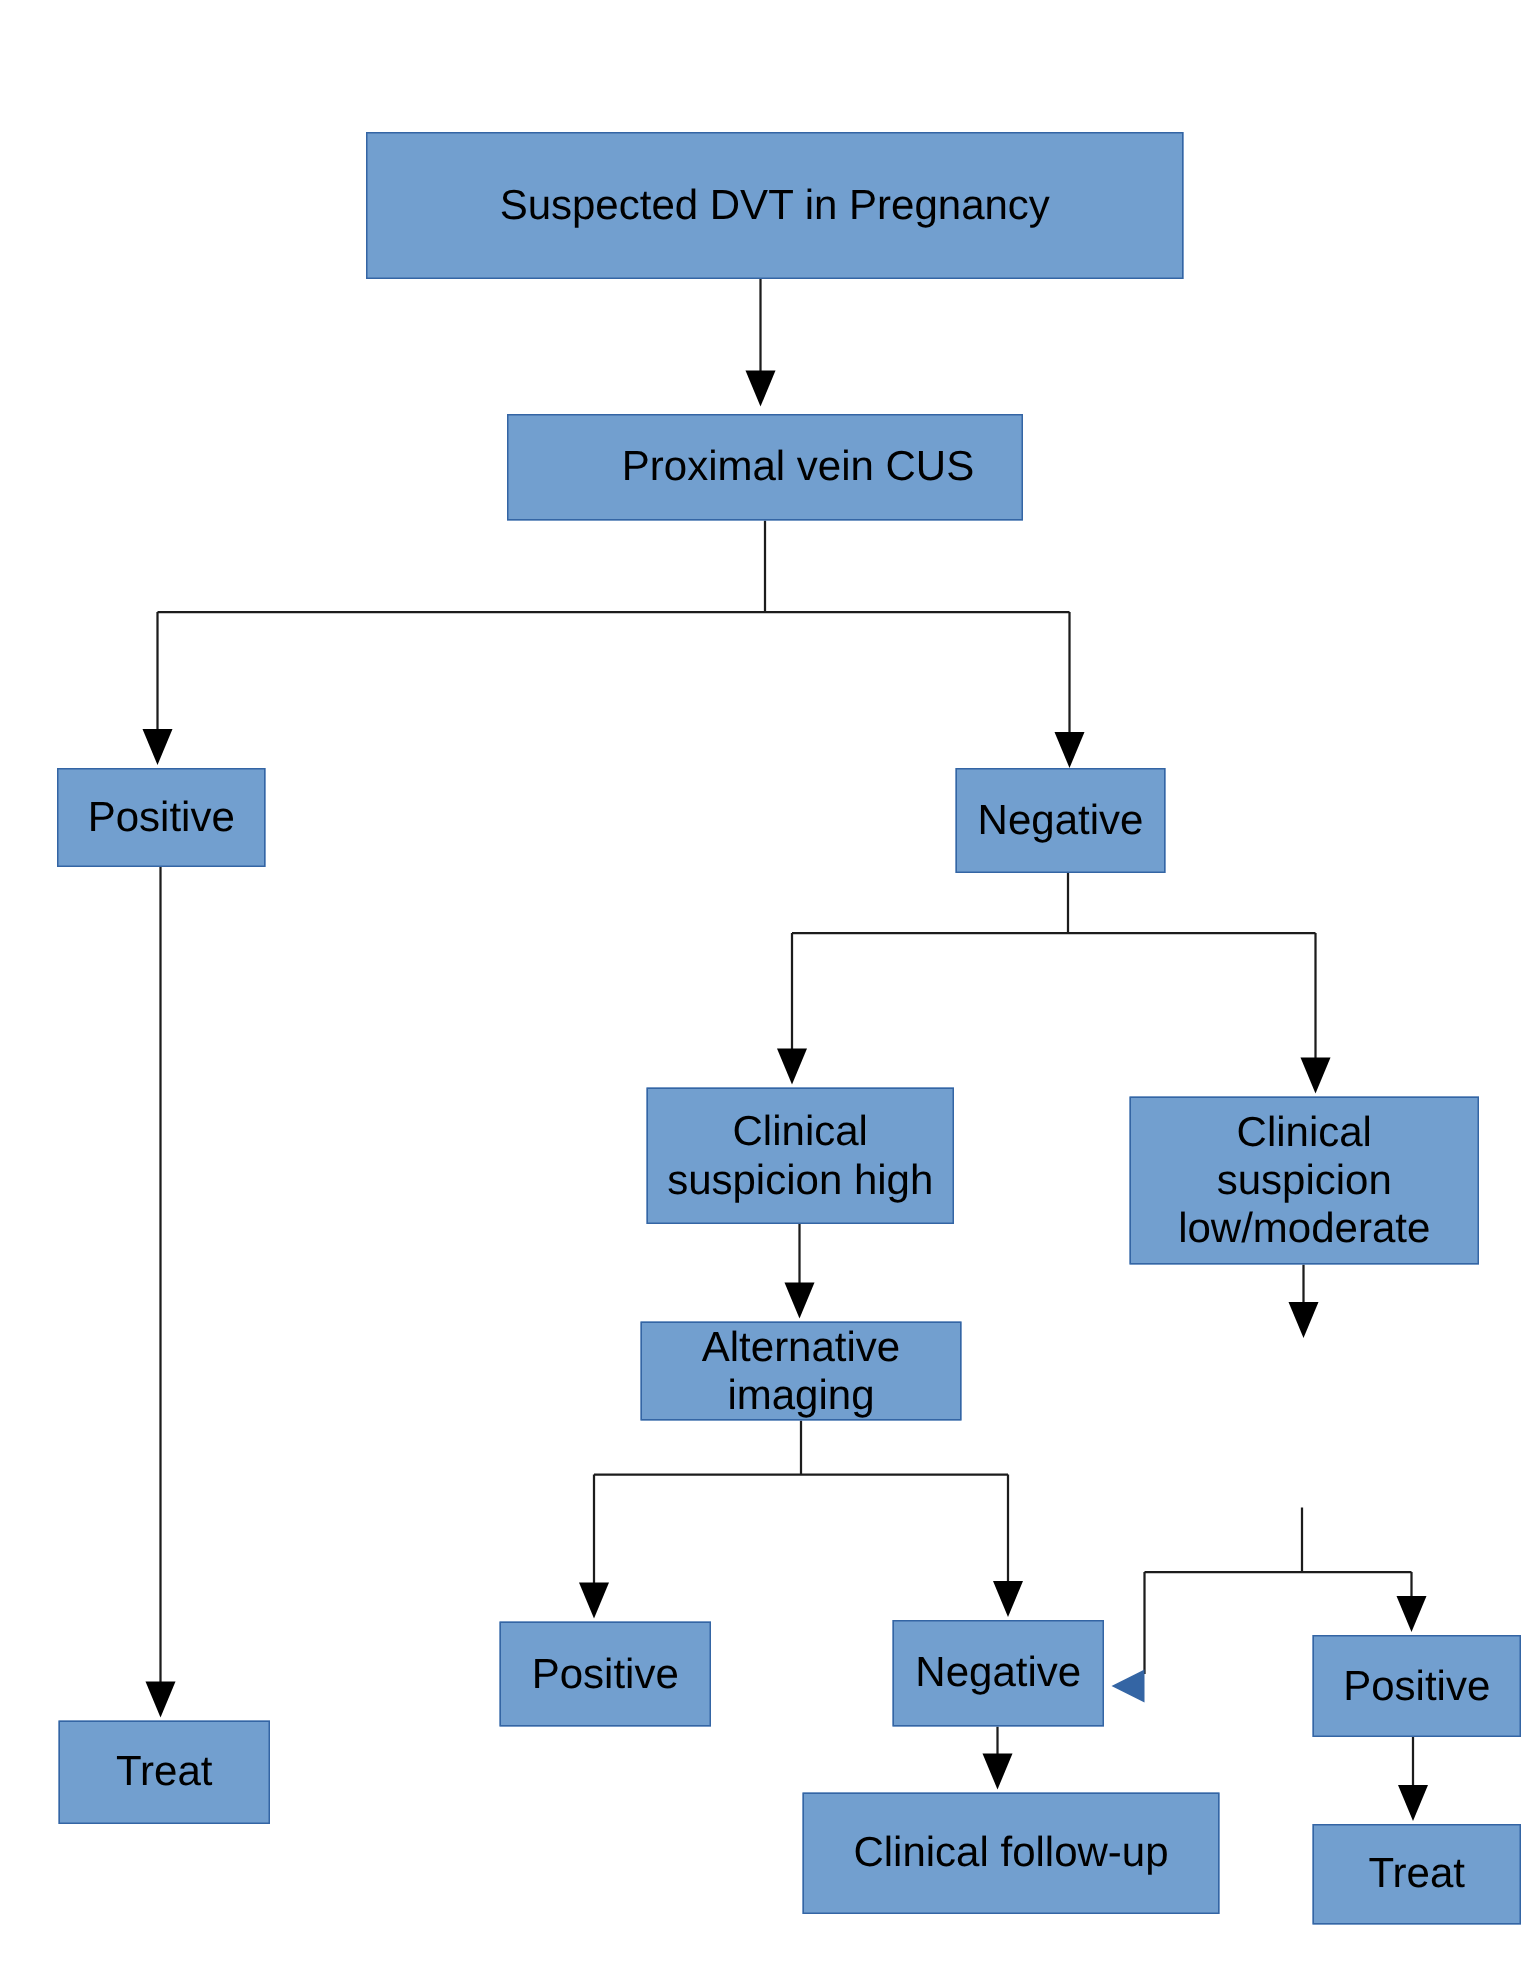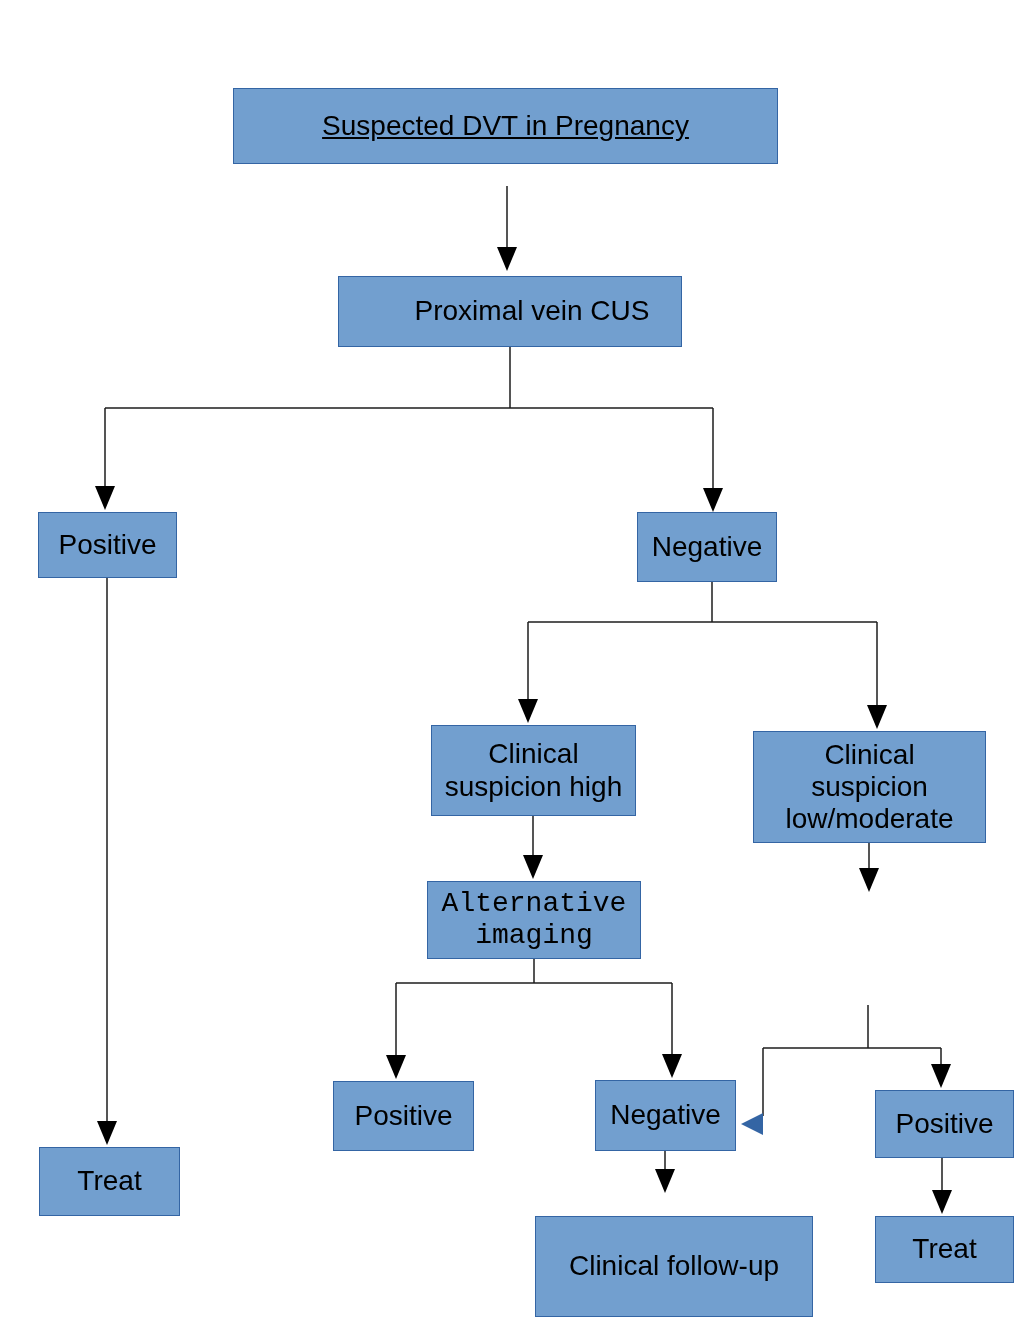--- a/index.html
+++ b/index.html
@@ -45,33 +45,33 @@
     border:1.5px solid var(--node-border);
     color:var(--text);
     display:flex;
     align-items:center;
     justify-content:center;
     text-align:center;
     font-size:28px;
     line-height:1.15;
     white-space:pre-line;
   }
-  .n-suspected   {left:233px;top:88px;  width:545px;height:76px;text-decoration:underline;}
+  .n-suspected   {left:244px;top:88px;  width:545px;height:98px;}
   .n-proximal    {left:338px;top:276px; width:344px;height:71px;padding-left:44px;}
   .n-positive1   {left:38px; top:512px; width:139px;height:66px;}
   .n-negative1   {left:637px;top:512px; width:140px;height:70px;}
   .n-clinical-high{left:431px;top:725px;width:205px;height:91px;}
   .n-clinical-low{left:753px;top:731px; width:233px;height:112px;}
-  .n-alt-imaging {left:427px;top:881px; width:214px;height:78px;font-family:Liberation Mono, monospace;}
+  .n-alt-imaging {left:427px;top:881px; width:214px;height:66px;}
   .n-serial-cus  {left:753px;top:894px; width:230px;height:111px;}
   .n-positive2   {left:333px;top:1081px;width:141px;height:70px;}
   .n-negative2   {left:595px;top:1080px;width:141px;height:71px;}
   .n-positive3   {left:875px;top:1090px;width:139px;height:68px;}
   .n-treat1      {left:39px; top:1147px;width:141px;height:69px;}
-  .n-followup    {left:535px;top:1195px;width:278px;height:101px;margin-top:21px;}
+  .n-followup    {left:535px;top:1195px;width:278px;height:81px;}
   .n-treat2      {left:875px;top:1216px;width:139px;height:67px;}
 </style>
 </head>
 <body>
 
 <div class="canvas">
 
   <svg class="connector-layer" viewBox="0 0 1020 1320" xmlns="http://www.w3.org/2000/svg">
 
     <g>

